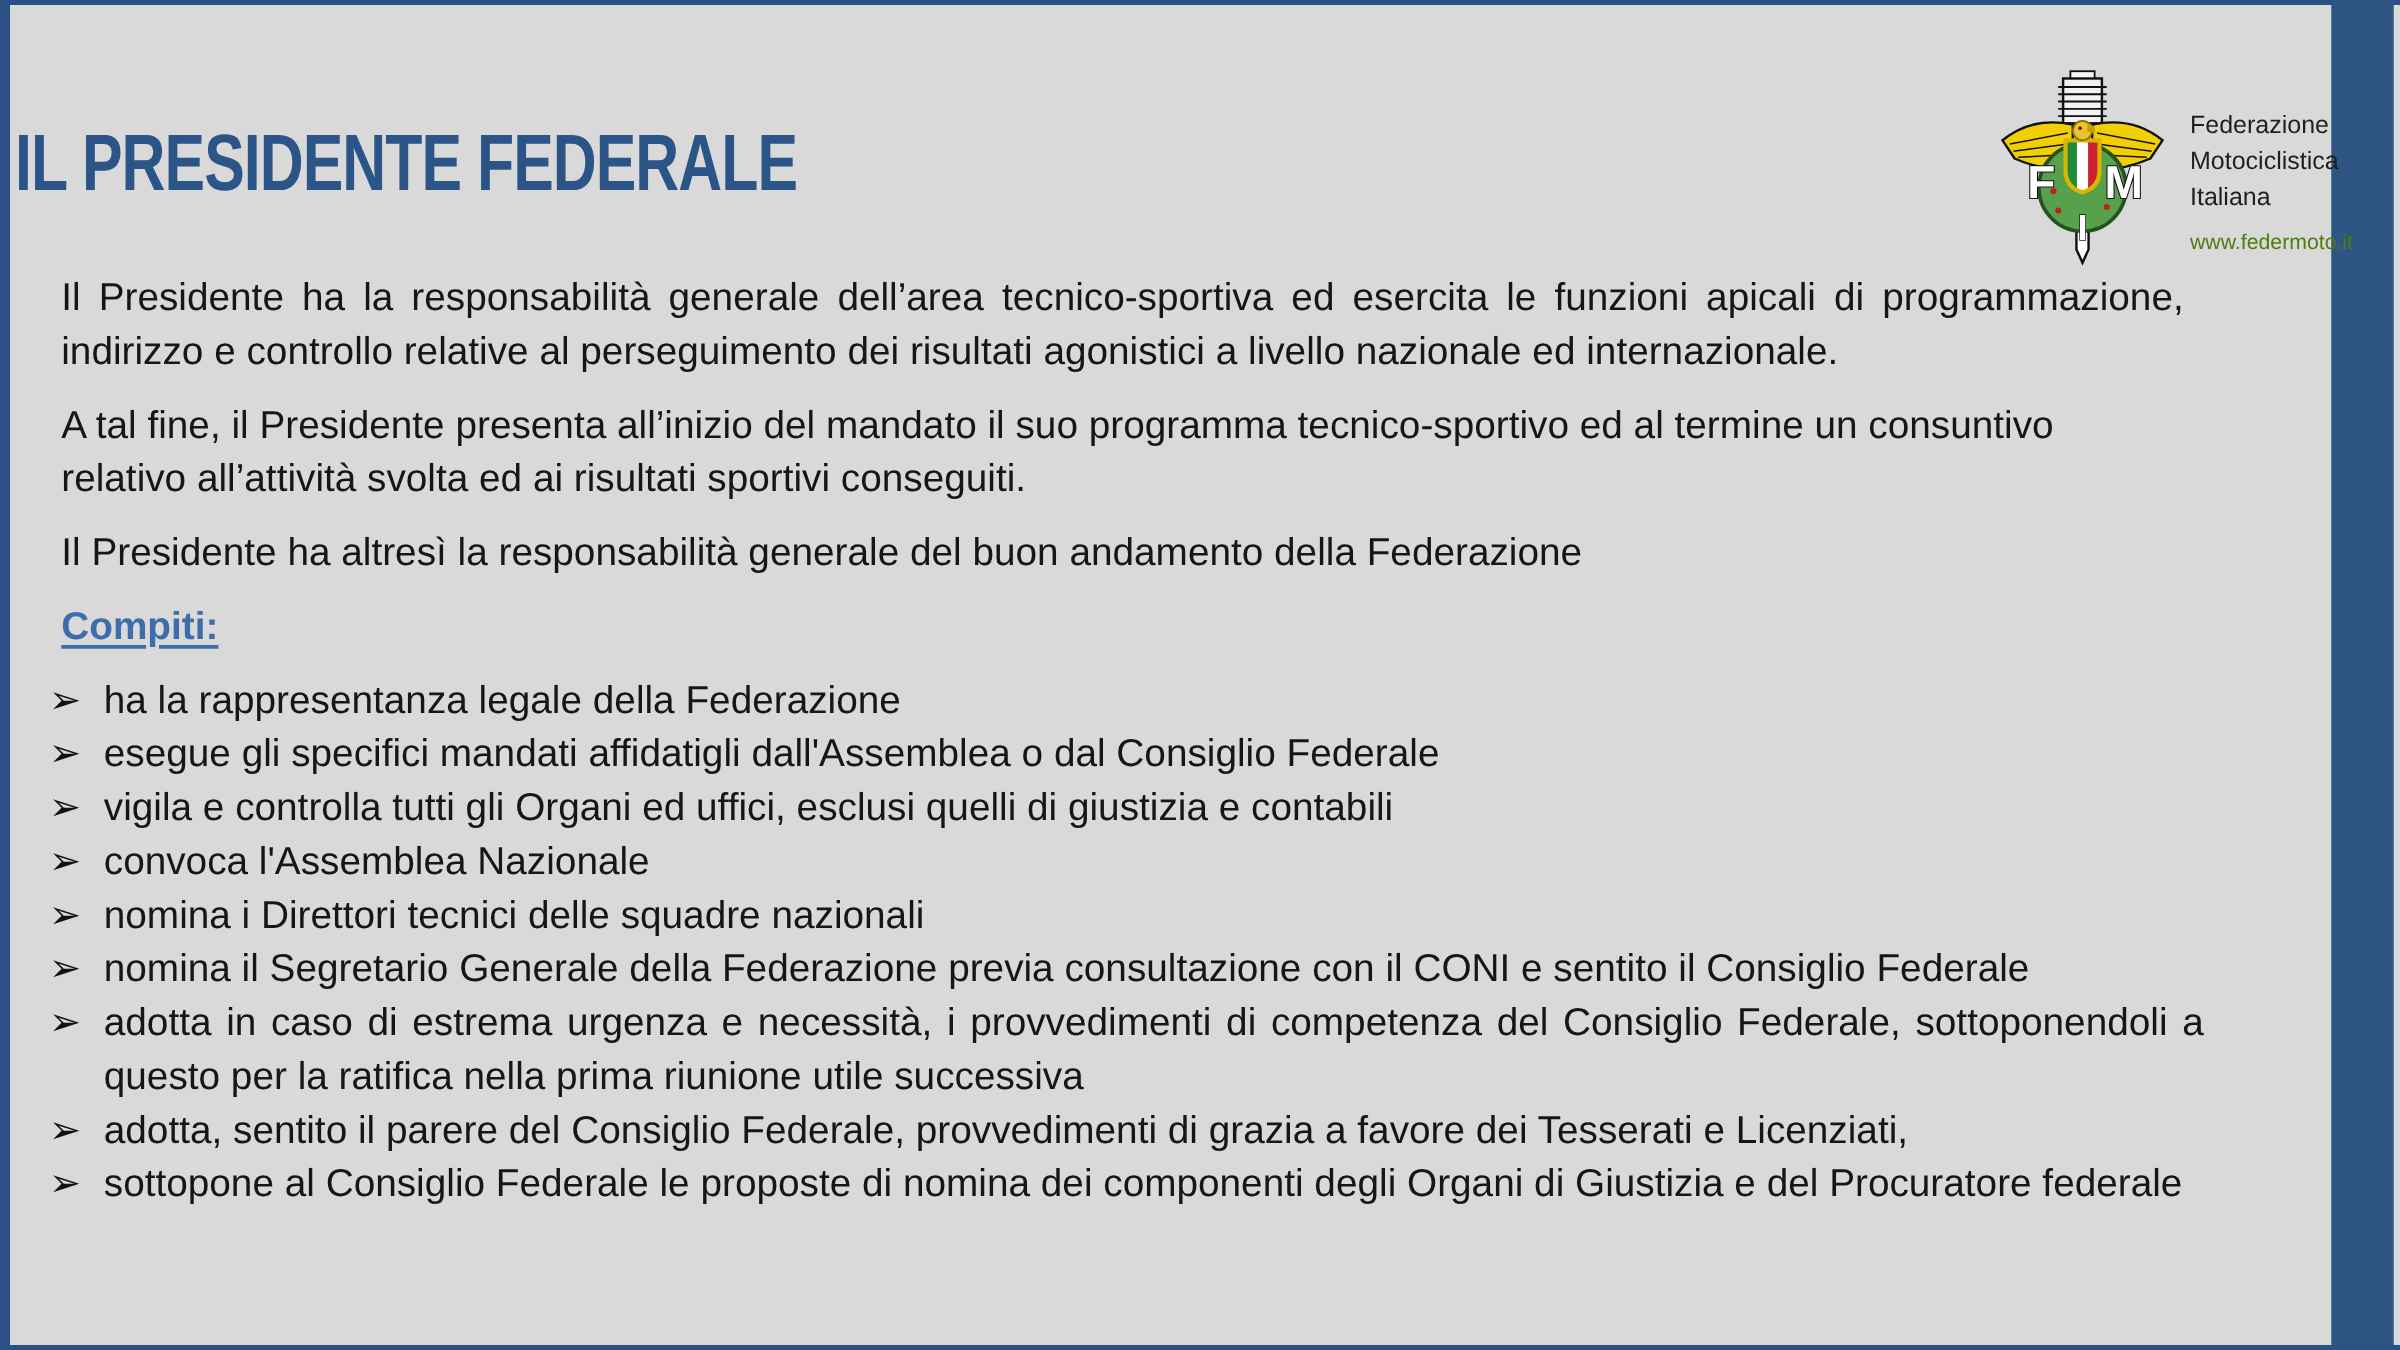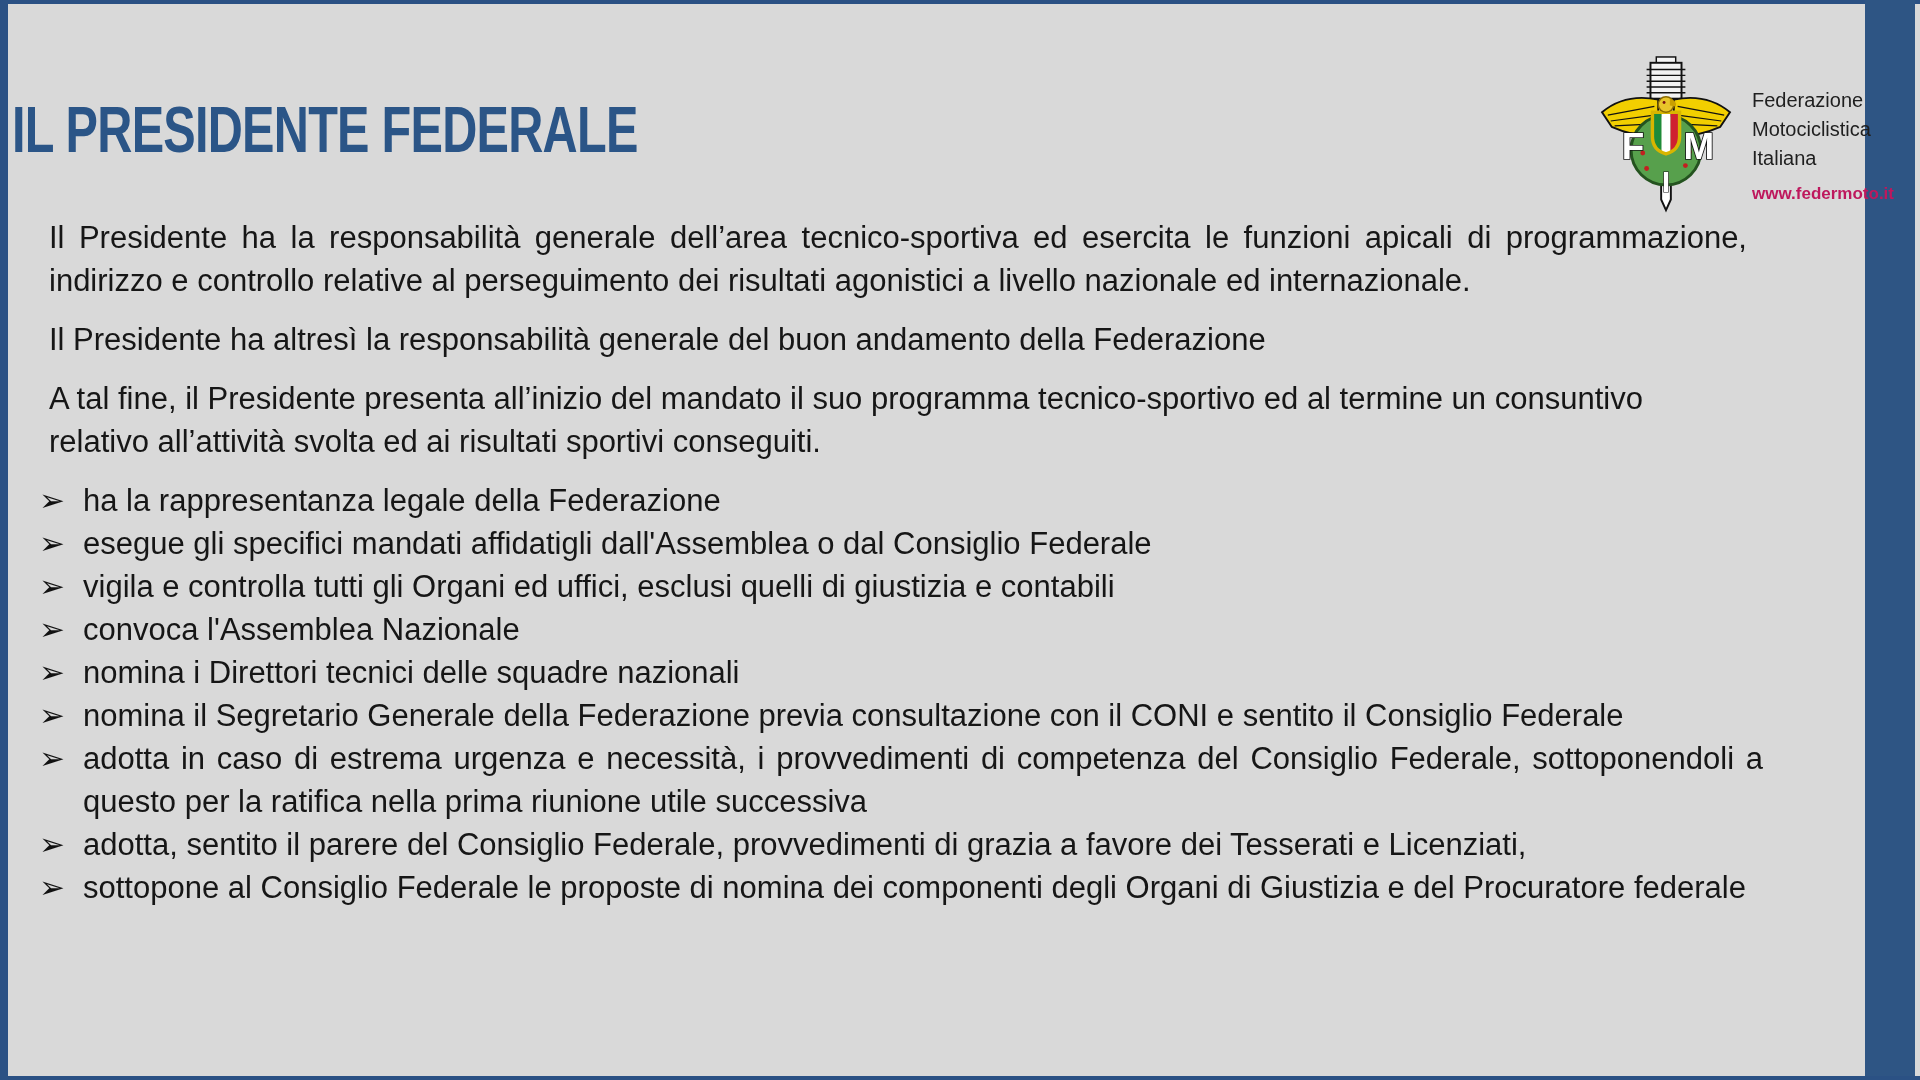--- a/index.html
+++ b/index.html
@@ -25,21 +25,21 @@
   }
 
   
   .logo-wrap{position:absolute;left:1598px;top:56px;width:140px;height:160px;}
   .logo-org{
     position:absolute;left:1752px;top:86px;
     font-size:20px;line-height:29px;color:#1f1f1f;
   }
   .logo-url{
     position:absolute;left:1752px;top:184px;
-    font-size:17px;font-weight:700;color:#be185d;
+    font-size:17px;font-weight:400;color:#4d7c0f;
   }
 
   
   .body-text{
     position:absolute;left:33px;top:200px;width:1730px;
     font-size:31px;line-height:43px;color:#161616;
   }
   .body-text p{margin:16px;}
   .justify{text-align:justify;text-align-last:left;}
   .tasks-heading{
@@ -106,22 +106,23 @@
 
 <div class="logo-org">
   <div>Federazione</div>
   <div>Motociclistica</div>
   <div>Italiana</div>
 </div>
 <div class="logo-url">www.federmoto.it</div>
 
 <div class="body-text">
   <p class="justify">Il Presidente ha la responsabilità generale dell’area tecnico-sportiva ed esercita le funzioni apicali di programmazione, indirizzo e controllo relative al perseguimento dei risultati agonistici a livello nazionale ed internazionale.</p>
+  <p>A tal fine, il Presidente presenta all’inizio del mandato il suo programma tecnico-sportivo ed al termine un consuntivo relativo all’attività svolta ed ai risultati sportivi conseguiti.</p>
   <p>Il Presidente ha altresì la responsabilità generale del buon andamento della Federazione</p>
-  <p>A tal fine, il Presidente presenta all’inizio del mandato il suo programma tecnico-sportivo ed al termine un consuntivo relativo all’attività svolta ed ai risultati sportivi conseguiti.</p>
+  <p class="tasks-heading">Compiti:</p>
 
   <ul class="tasks">
     <li>
       <span class="bullet-marker">➢</span>
       <span class="bullet-text">ha la rappresentanza legale della Federazione</span>
     </li>
     <li>
       <span class="bullet-marker">➢</span>
       <span class="bullet-text">esegue gli specifici mandati affidatigli dall'Assemblea o dal Consiglio Federale</span>
     </li>

